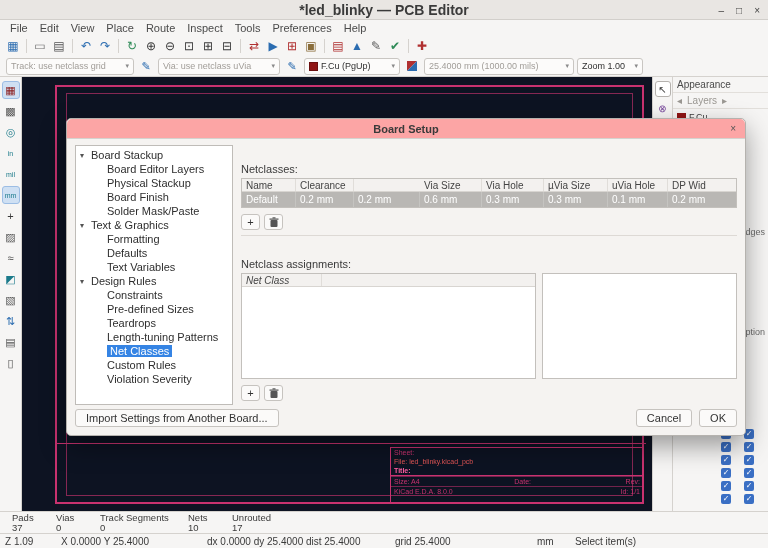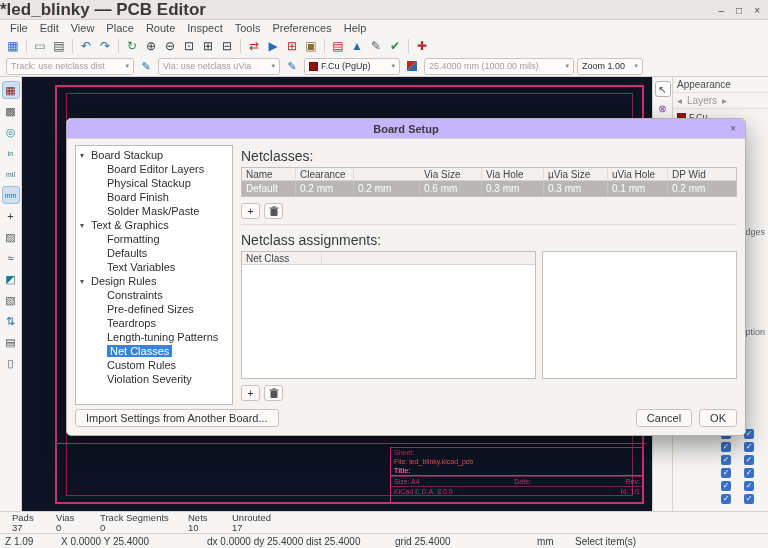--- a/index.html
+++ b/index.html
@@ -6,21 +6,21 @@
     --accent:#3584e4; --canvas:#0d1322; --pink:#c8326f; --copper:#8f1414;
     --row_selected:#b9b7b4; --check_blue:#3a6fc4;
   }
   *{box-sizing:border-box;margin:0;padding:0}
   html,body{width:768px;height:548px;overflow:hidden}
   body{font-family:"Liberation Sans",sans-serif;background:#f6f5f4}
   .app{position:relative;width:768px;height:548px;overflow:hidden;background:#f6f5f4}
 
   
   .titlebar{height:20px;background:#e9e6e3;border-bottom:1px solid #d2cfcb;display:flex;align-items:center;position:relative}
-  .win-title{flex:1;font-size:17px;font-weight:bold;color:#3a3a3a}
+  .win-title{flex:1;text-align:center;font-size:14px;font-weight:bold;color:#3a3a3a}
   .win-controls{position:absolute;right:8px;top:0;height:20px;display:flex;gap:12px;align-items:center;font-size:10px;color:#444}
   .win-controls span{cursor:default}
 
   
   .menubar{height:15px;display:flex;align-items:center;padding-left:4px;background:#f6f5f4}
   .menu-item{font-size:11px;color:#4a4a4a;padding:0 6px;white-space:nowrap}
 
   
   .toolbar{height:21px;display:flex;align-items:center;padding-left:4px;gap:1px;background:#f6f5f4}
   .tb-btn{width:18px;height:18px;display:flex;align-items:center;justify-content:center;font-size:12px;border-radius:3px}
@@ -59,30 +59,30 @@
   .ap-tabs{display:flex;align-items:center;gap:5px;padding:2px 4px;color:#9a9792;font-size:10px;border-top:1px solid #e2dfdb;border-bottom:1px solid #e2dfdb}
   .layer-row{display:flex;align-items:center;gap:3px;padding:3px 4px;font-size:9px;color:#3a3a3a}
   .swatch2{width:9px;height:9px;background:var(--copper);flex:none}
   .frag{position:absolute;right:3px;font-size:9px;color:#6a6a6a}
   .chk-rows{position:absolute;left:48px;top:352px}
   .chk-row{display:flex;gap:13px;margin-bottom:3px}
   .chk{width:10px;height:10px;background:var(--check_blue);border-radius:2px;color:#fff;font-size:8px;line-height:10px;display:flex;align-items:center;justify-content:center}
 
   
   .dialog{position:absolute;left:66px;top:118px;width:680px;height:318px;background:#f5f3f1;border:1px solid #b5b2ae;border-radius:5px;box-shadow:0 10px 26px rgba(0,0,0,.38);display:flex;flex-direction:column;z-index:10}
-  .dlg-titlebar{height:20px;flex:none;position:relative;display:flex;align-items:center;justify-content:center;font-size:11px;font-weight:bold;color:#3a3a3a;background:#c4b5fd;border-bottom:1px solid #d5d2ce;border-radius:5px 5px 0 0}
+  .dlg-titlebar{height:20px;flex:none;position:relative;display:flex;align-items:center;justify-content:center;font-size:11px;font-weight:bold;color:#3a3a3a;background:#fca5a5;border-bottom:1px solid #d5d2ce;border-radius:5px 5px 0 0}
   .dlg-close{position:absolute;right:9px;font-size:10px;font-weight:normal;color:#555}
   .dlg-body{flex:1;display:flex;padding:6px 8px 2px;gap:8px;min-height:0}
   .tree{width:158px;flex:none;background:#fff;border:1px solid #bfbcb8;padding-top:2px;overflow:hidden}
   .tree-item{height:14px;display:flex;align-items:center;font-size:11px;color:#2e2e2e;white-space:nowrap}
   .tree-item .caret{width:11px;font-size:8px;color:#555;flex:none}
   .tree-item.selected .label{background:var(--accent);color:#fff;padding:0 3px}
 
   .content{flex:1;display:flex;flex-direction:column;min-width:0}
-  .section-label{font-size:14px;color:#3a3a3a;margin:3px 0 3px}
+  .section-label{font-size:11px;color:#3a3a3a;margin:18px 0 3px}
   .nc-table{border:1px solid #c3c0bc;background:#fff;overflow:hidden;flex:none}
   .nc-header{display:flex;background:#f3f1ef;border-bottom:1px solid #d8d5d1;height:13px}
   .nc-h{font-size:10px;color:#444;padding:0 4px;border-right:1px solid #e0ddd9;display:flex;align-items:center;flex:none;overflow:hidden;white-space:nowrap}
   .nc-row{display:flex;height:15px;background:var(--row_selected);color:#fff}
   .nc-c{font-size:10px;padding:0 4px;display:flex;align-items:center;flex:none;border-right:1px solid rgba(255,255,255,.18);overflow:hidden;white-space:nowrap}
   .tbl-actions{display:flex;gap:4px;margin:6px 0 4px;flex:none}
   .btn-small{width:19px;height:16px;background:#fbfaf9;border:1px solid #c6c3bf;border-radius:3px;font-size:11px;color:#333;display:flex;align-items:center;justify-content:center}
   .hr{border-top:1px solid #ddd9d5;margin:1px 0 4px}
   .assign-wrap{flex:1;display:flex;gap:6px;min-height:0}
   .assign-table{width:295px;flex:none;border:1px solid #c3c0bc;background:#fff;display:flex;flex-direction:column}
@@ -149,21 +149,21 @@
       <div class="tb-btn" style="color: rgb(176, 48, 48);">▤</div>
       <div class="tb-btn" style="color: rgb(43, 108, 176);">▲</div>
       <div class="tb-btn" style="color: rgb(85, 85, 85);">✎</div>
       <div class="tb-btn" style="color: rgb(46, 139, 87);">✔</div>
       <div class="tb-sep"></div>
       <div class="tb-btn" style="color: rgb(176, 48, 48);">✚</div>
     </div>
 
   <div class="toolbar2">
     <div class="combo disabled" style="width:128px">
-      <span class="combo-text">Track: use netclass dist</span>
+      <span class="combo-text">Track: use netclass grid</span>
       <span class="arrow">▾</span>
     </div>
     <div class="mini-btn">
       <span style="color:#2b6cb0">✎</span>
     </div>
     <div class="combo disabled" style="width:122px">
       <span class="combo-text">Via: use netclass uVia</span>
       <span class="arrow">▾</span>
     </div>
     <div class="mini-btn">
@@ -385,21 +385,21 @@
                 <rect x="0.5" y="1.5" width="9" height="1.2" fill="#555"></rect>
                 <rect x="3.5" y="0.3" width="3" height="1.2" fill="#555"></rect>
               </svg>
           </button>
         </div>
         <div class="hr"></div>
         <div class="section-label">Netclass assignments:</div>
         <div class="assign-wrap">
           <div class="assign-table">
             <div class="nc-header" id="as-header">
-                <div class="nc-h" style="width: 80px;">Net Class</div>
+                <div class="nc-h" style="width: 80px; font-style: italic;">Net Class</div>
               </div>
             <div class="assign-body"></div>
           </div>
           <div class="preview"></div>
         </div>
         <div class="tbl-actions">
           <button class="btn-small">+</button>
           <button class="btn-small">
             <svg width="10" height="11" viewBox="0 0 10 11">
                 <rect x="1.5" y="3" width="7" height="7" rx="1" fill="#555"></rect>

